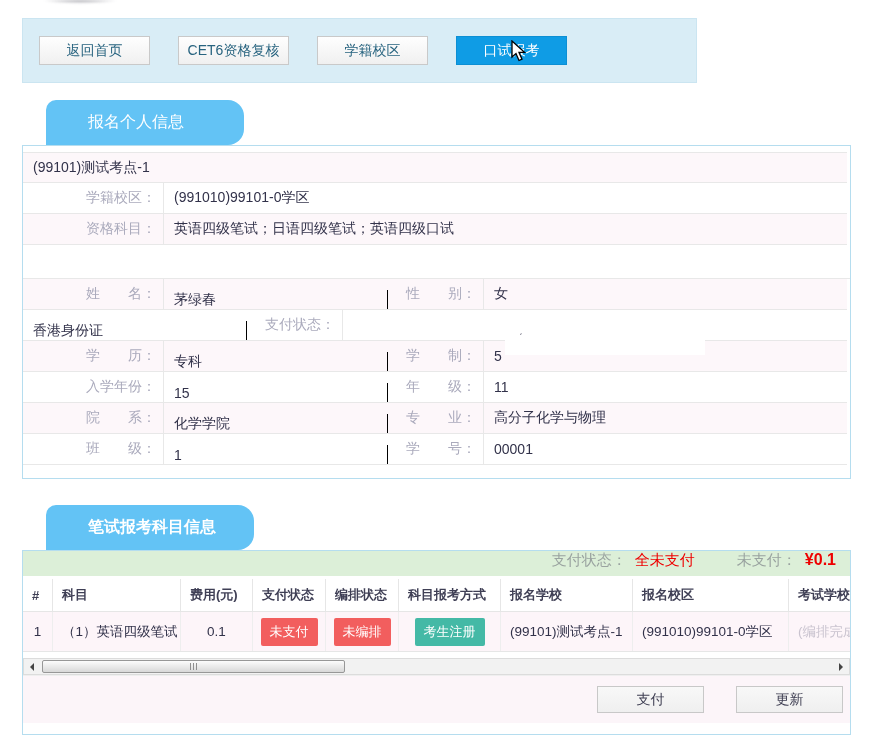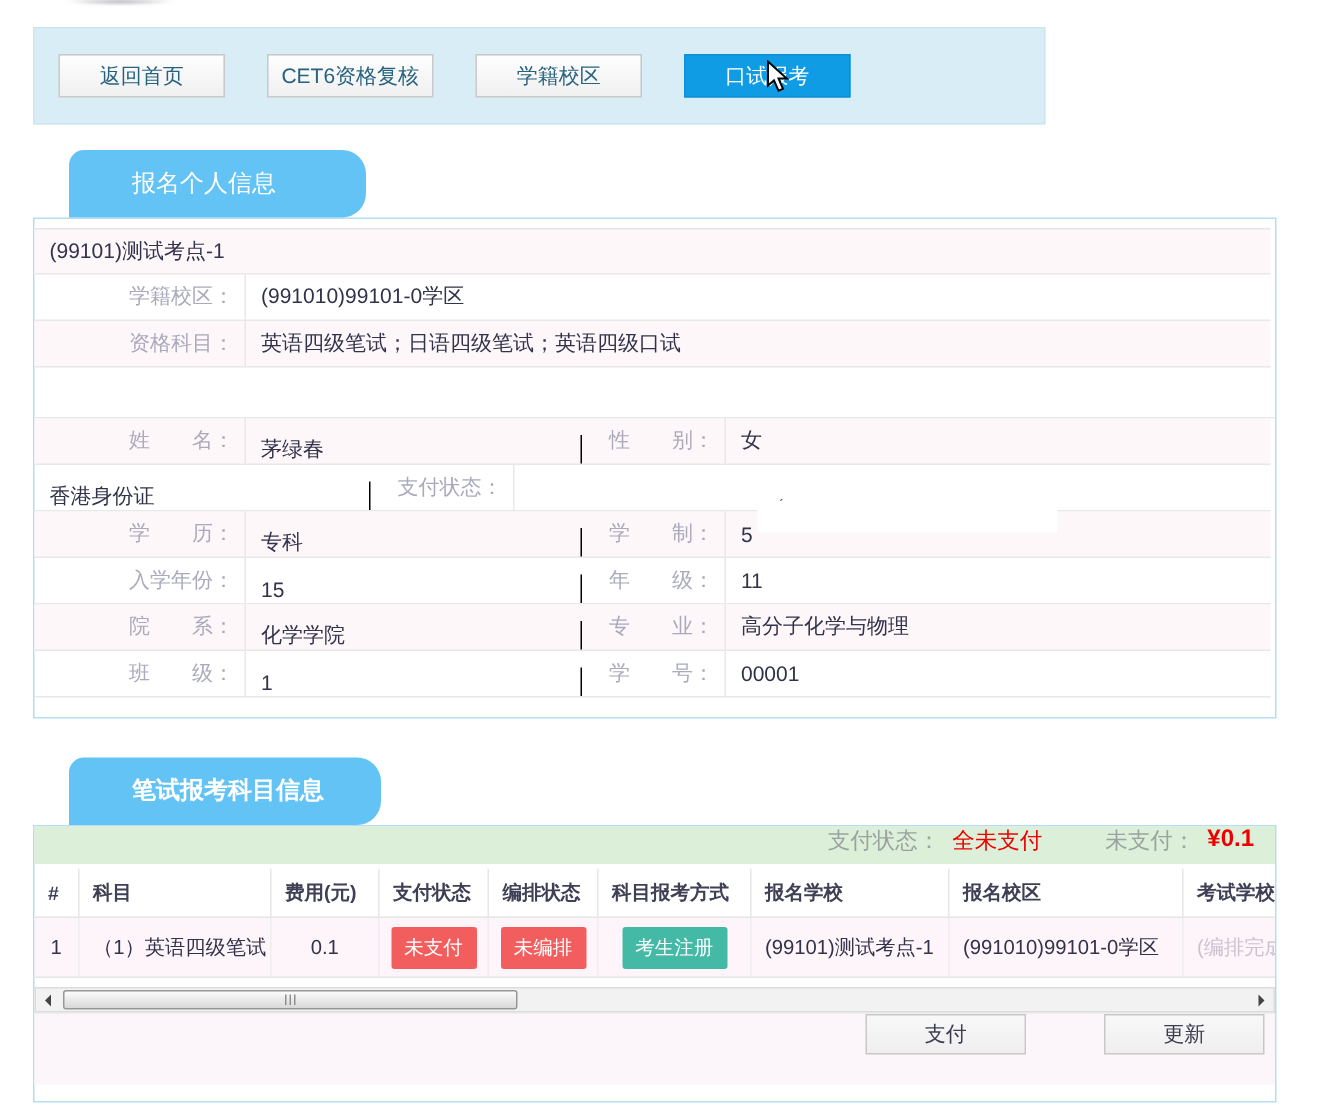--- a/index.html
+++ b/index.html
@@ -86,22 +86,22 @@
   .sb-arrow.left { left:0; }
   .sb-arrow.right { right:0; }
   .tri-l { width:0; height:0; border:4px solid transparent; border-right-color:#444; border-left:none; }
   .tri-r { width:0; height:0; border:4px solid transparent; border-left-color:#444; border-right:none; }
   .sb-thumb { position:absolute; left:18px; top:1px; width:303px; height:13px;
     background:linear-gradient(#fcfcfc,#d8d8d8); border:1px solid #979797; border-radius:2px;
     display:flex; align-items:center; justify-content:center; gap:2px; }
   .grip { width:1px; height:7px; background:#8f8f8f; }
 
   
-  .panel2-footer { height:48px; background:#fcf5f9; display:flex; 
-    justify-content:flex-end; gap:52px; padding-right:7px; border-top:1px solid #efefef; }
+  .panel2-footer { height:48px; background:#fcf5f9; display:flex; align-items:center;
+    justify-content:flex-end; gap:32px; padding-right:7px; border-top:1px solid #efefef; }
   .foot-btn { width:107px; height:27px; display:flex; align-items:center; justify-content:center;
     background:linear-gradient(#f8f8f8,#efefef); border:1px solid #c8c8c8;
     color:#3c3c50; font-size:14px; cursor:pointer; }
 </style>
 </head>
 <body>
 
 <div class="top-smudge"></div>
 
 <div class="toolbar">

